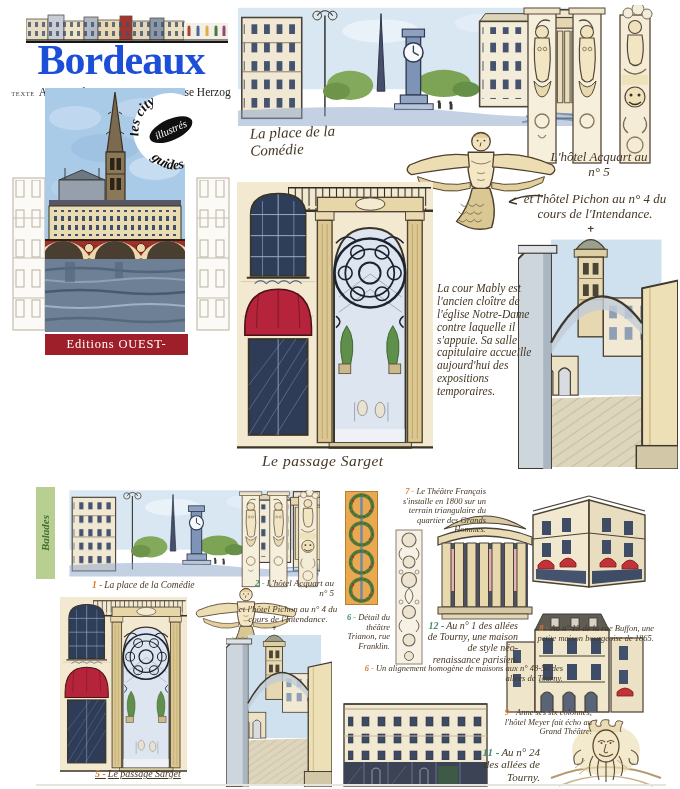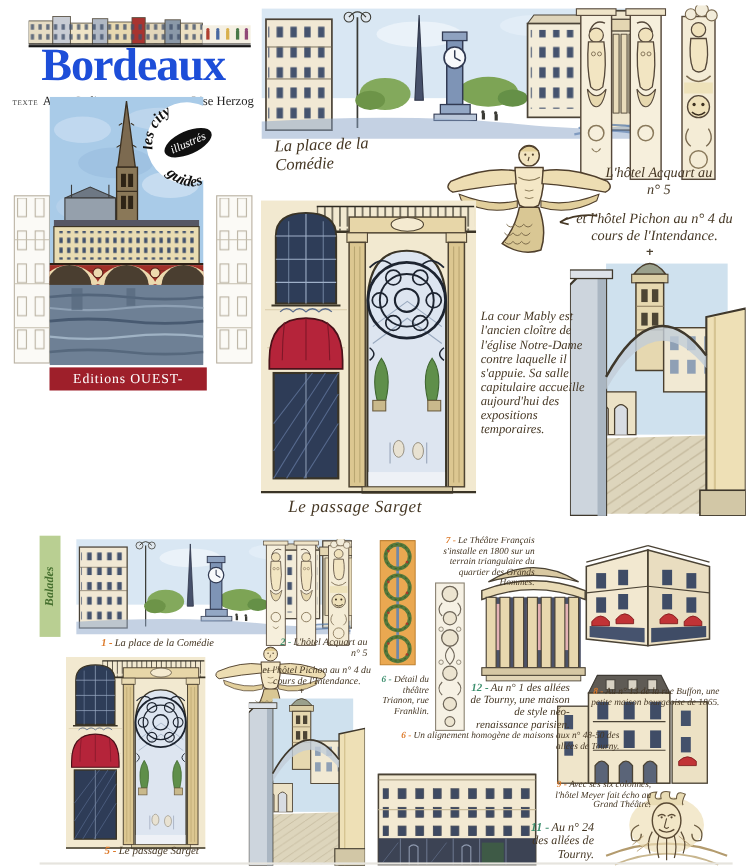--- a/index.html
+++ b/index.html
@@ -393,21 +393,21 @@
       </svg>
   <div class="abs hand" style="left:248px;top:96px;width:86px;font-size:9px;text-align:right;z-index:5;">
     <span class="num num-g">2 -</span><span>L'hôtel Acquart au n° 5</span>
   </div>
   <div class="abs hand" style="left:238px;top:122px;width:100px;font-size:9px;text-align:center;z-index:5;">
     <span>et l'hôtel Pichon au n° 4 du cours de l'Intendance.</span>
   </div>
   <svg class="abs" style="left:60px;top:115px;" width="127" height="179" viewBox="0 0 200 285" preserveAspectRatio="none">
         <use href="#s-sarget"></use>
       </svg>
-  <div class="abs hand" style="left:95px;top:286px;width:140px;font-size:10px;z-index:5;">
+  <div class="abs hand" style="left:95px;top:286px;width:140px;font-size:10px;z-index:5;text-decoration:underline;">
     <span class="num num-o">5 -</span><span>Le passage Sarget</span>
   </div>
   <svg class="abs" style="left:226px;top:144px;" width="106" height="161" viewBox="0 0 165 250" preserveAspectRatio="none">
         <use href="#s-arch"></use>
       </svg>
 </div>
 
 <div class="abs" style="left:340px;top:482px;width:340px;height:307px;text-align:right;">
   <svg class="abs" style="left:5px;top:9px;" width="33" height="114" viewBox="0 0 33 114">
     <rect x="0.5" y="0.5" width="32" height="113" fill="#eaa851" stroke="#b97c2e"></rect>
@@ -534,21 +534,21 @@
     <line x1="46" y1="66" x2="46" y2="90" stroke="#6a758c" stroke-width="1"></line>
     <line x1="70" y1="66" x2="70" y2="90" stroke="#6a758c" stroke-width="1"></line>
     <line x1="94" y1="66" x2="94" y2="90" stroke="#6a758c" stroke-width="1"></line>
     <line x1="118" y1="66" x2="118" y2="90" stroke="#6a758c" stroke-width="1"></line>
     <path d="M30,90 L30,74 Q34,70 38,74 L38,90" stroke="#8e99ae" stroke-width="1" fill="none"></path>
     <path d="M78,90 L78,74 Q82,70 86,74 L86,90" stroke="#8e99ae" stroke-width="1" fill="none"></path>
     <rect x="96" y="70" width="20" height="20" fill="#3e5a46"></rect>
     <path d="M6,88 L20,70 M50,88 L64,70" stroke="#5a6680" stroke-width="0.8" fill="none"></path>
   </svg>
   <div class="abs hand" style="left:152px;top:226px;width:100px;font-size:8.5px;z-index:6;">
-    <span class="num num-o">9 -</span><span>Avec ses six colonnes, l'hôtel Meyer fait écho au Grand Théâtre.</span>
+    <span class="num num-o">9 -</span><span>Anne ses six colonnes, l'hôtel Meyer fait écho au Grand Théâtre.</span>
   </div>
   <svg class="abs" style="left:205px;top:234px;" width="122" height="73" viewBox="0 0 122 73">
     <path d="M6,62 Q61,40 116,62" stroke="#b39b6e" stroke-width="2" fill="none"></path>
     <path d="M14,70 Q61,50 108,70" stroke="#c8b68e" stroke-width="1.6" fill="none"></path>
     <ellipse cx="61" cy="34" rx="34" ry="26" fill="#eedfb8" opacity="0.7"></ellipse>
     <path d="M46,16 Q40,4 52,4 Q48,12 56,10 Q54,2 64,4 Q62,12 70,10 Q70,2 78,6 Q74,14 76,16" stroke="#6b5b40" fill="#e9dcb4" stroke-width="1"></path>
     <ellipse cx="61" cy="30" rx="13" ry="16" fill="#f2e6c6" stroke="#5a4a34" stroke-width="1.3"></ellipse>
     <path d="M53,26 q4,-3 7,0 M62,26 q4,-3 7,0" stroke="#5a4a34" stroke-width="1.2" fill="none"></path>
     <circle cx="56.5" cy="27" r="1" fill="#5a4a34"></circle>
         <circle cx="65.5" cy="27" r="1" fill="#5a4a34"></circle>

